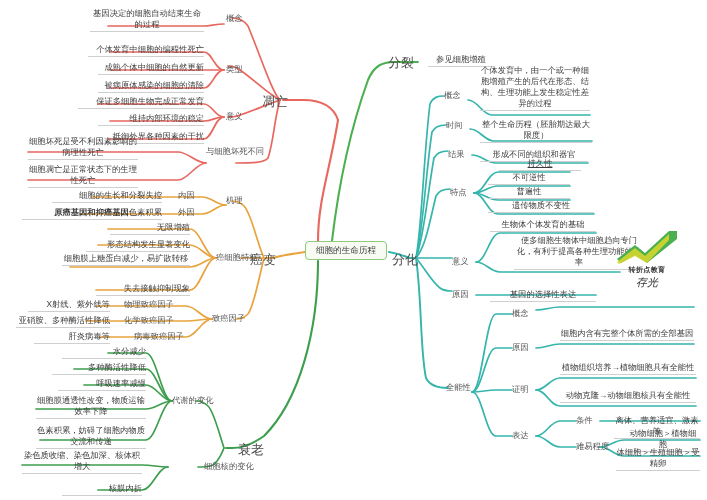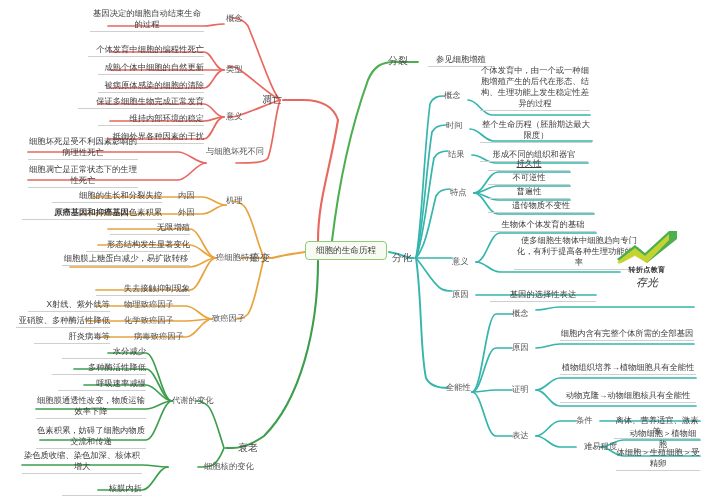--- a/index.html
+++ b/index.html
@@ -12,21 +12,21 @@
 
   
   .leaf{font-size:8.3px;padding-bottom:1px;text-align:center;}
   .leaf.ul{border-bottom:1.1px solid #cfcfcf;}
   .leaf.r{text-align:right;}
 
   
   .mid{font-size:8.3px;color:#555;}
 
   
-  .branch{font-size:10px;color:#4a4a4a;}
+  .branch{font-size:13px;color:#4a4a4a;}
 
   .bold{font-weight:bold;}
 
   
   #central{position:absolute;left:305px;top:241px;width:82px;height:19px;
            border:1.3px solid #8fc97a;border-radius:4px;background:#f7fbf2;
            font-size:8.6px;color:#3d3d3d;display:flex;align-items:center;
            justify-content:center;box-sizing:border-box;}
 
   
@@ -220,21 +220,21 @@
   <div class="node mid" style="left:444px;top:90px;">概念</div>
   <div class="node leaf ul" style="left:480px;top:65px;width:110px;">个体发育中，由一个或一种细胞增殖产生的后代在形态、结构、生理功能上发生稳定性差异的过程</div>
 
   <div class="node mid" style="left:446px;top:120px;">时间</div>
   <div class="node leaf ul" style="left:480px;top:119px;width:112px;">整个生命历程（胚胎期达最大限度）</div>
 
   <div class="node mid" style="left:448px;top:149px;">结果</div>
   <div class="node leaf ul" style="left:480px;top:149px;width:108px;">形成不同的组织和器官</div>
 
   <div class="node mid" style="left:450px;top:187px;">特点</div>
-  <div class="node leaf ul" style="left:488px;top:158px;width:82px;text-decoration:underline;">持久性</div>
+  <div class="node leaf ul" style="left:499px;top:158px;width:82px;text-decoration:underline;">持久性</div>
   <div class="node leaf ul" style="left:488px;top:172px;width:82px;">不可逆性</div>
   <div class="node leaf ul" style="left:488px;top:186px;width:82px;">普遍性</div>
   <div class="node leaf ul" style="left:488px;top:200px;width:106px;">遗传物质不变性</div>
 
   <div class="node mid" style="left:452px;top:256px;">意义</div>
   <div class="node leaf ul" style="left:490px;top:219px;width:106px;">生物体个体发育的基础</div>
   <div class="node leaf ul" style="left:490px;top:235px;width:130px;margin-left:24px;">使多细胞生物体中细胞趋向专门化，有利于提高各种生理功能的效率</div>
 
   <div class="node mid" style="left:452px;top:289px;">原因</div>
   <div class="node leaf ul" style="left:490px;top:289px;width:106px;">基因的选择性表达</div>
@@ -248,21 +248,21 @@
 
   <div class="node mid" style="left:512px;top:384px;">证明</div>
   <div class="node leaf ul" style="left:560px;top:362px;width:136px;">植物组织培养→植物细胞具有全能性</div>
   <div class="node leaf ul" style="left:560px;top:390px;width:136px;">动物克隆→动物细胞核具有全能性</div>
 
   <div class="node mid" style="left:512px;top:430px;">表达</div>
 
   <div class="node mid" style="left:576px;top:415px;">条件</div>
   <div class="node leaf ul" style="left:614px;top:415px;width:86px;">离体、营养适宜、激素等</div>
 
-  <div class="node mid" style="left:576px;top:441px;margin-left:8px;">难易程度</div>
+  <div class="node mid" style="left:576px;top:441px;">难易程度</div>
   <div class="node leaf ul" style="left:626px;top:428px;width:74px;">动物细胞＞植物细胞</div>
   <div class="node leaf ul" style="left:616px;top:447px;width:84px;">体细胞＞生殖细胞＞受精卵</div>
 
   <div id="logo">
     <svg width="76" height="36" viewBox="0 0 76 36">
       <polygon points="8,30 26,16 36,24 60,2 68,2 68,10 38,34 26,26 12,34" fill="#4caf50"></polygon>
       <polygon points="8,33 26,19 36,27 60,5 60,11 38,34 26,27 10,35" fill="#d4d62e" opacity="0.9"></polygon>
     </svg>
     <div class="lg-txt1">转折点教育</div>
     <div class="lg-txt2">存光</div>

